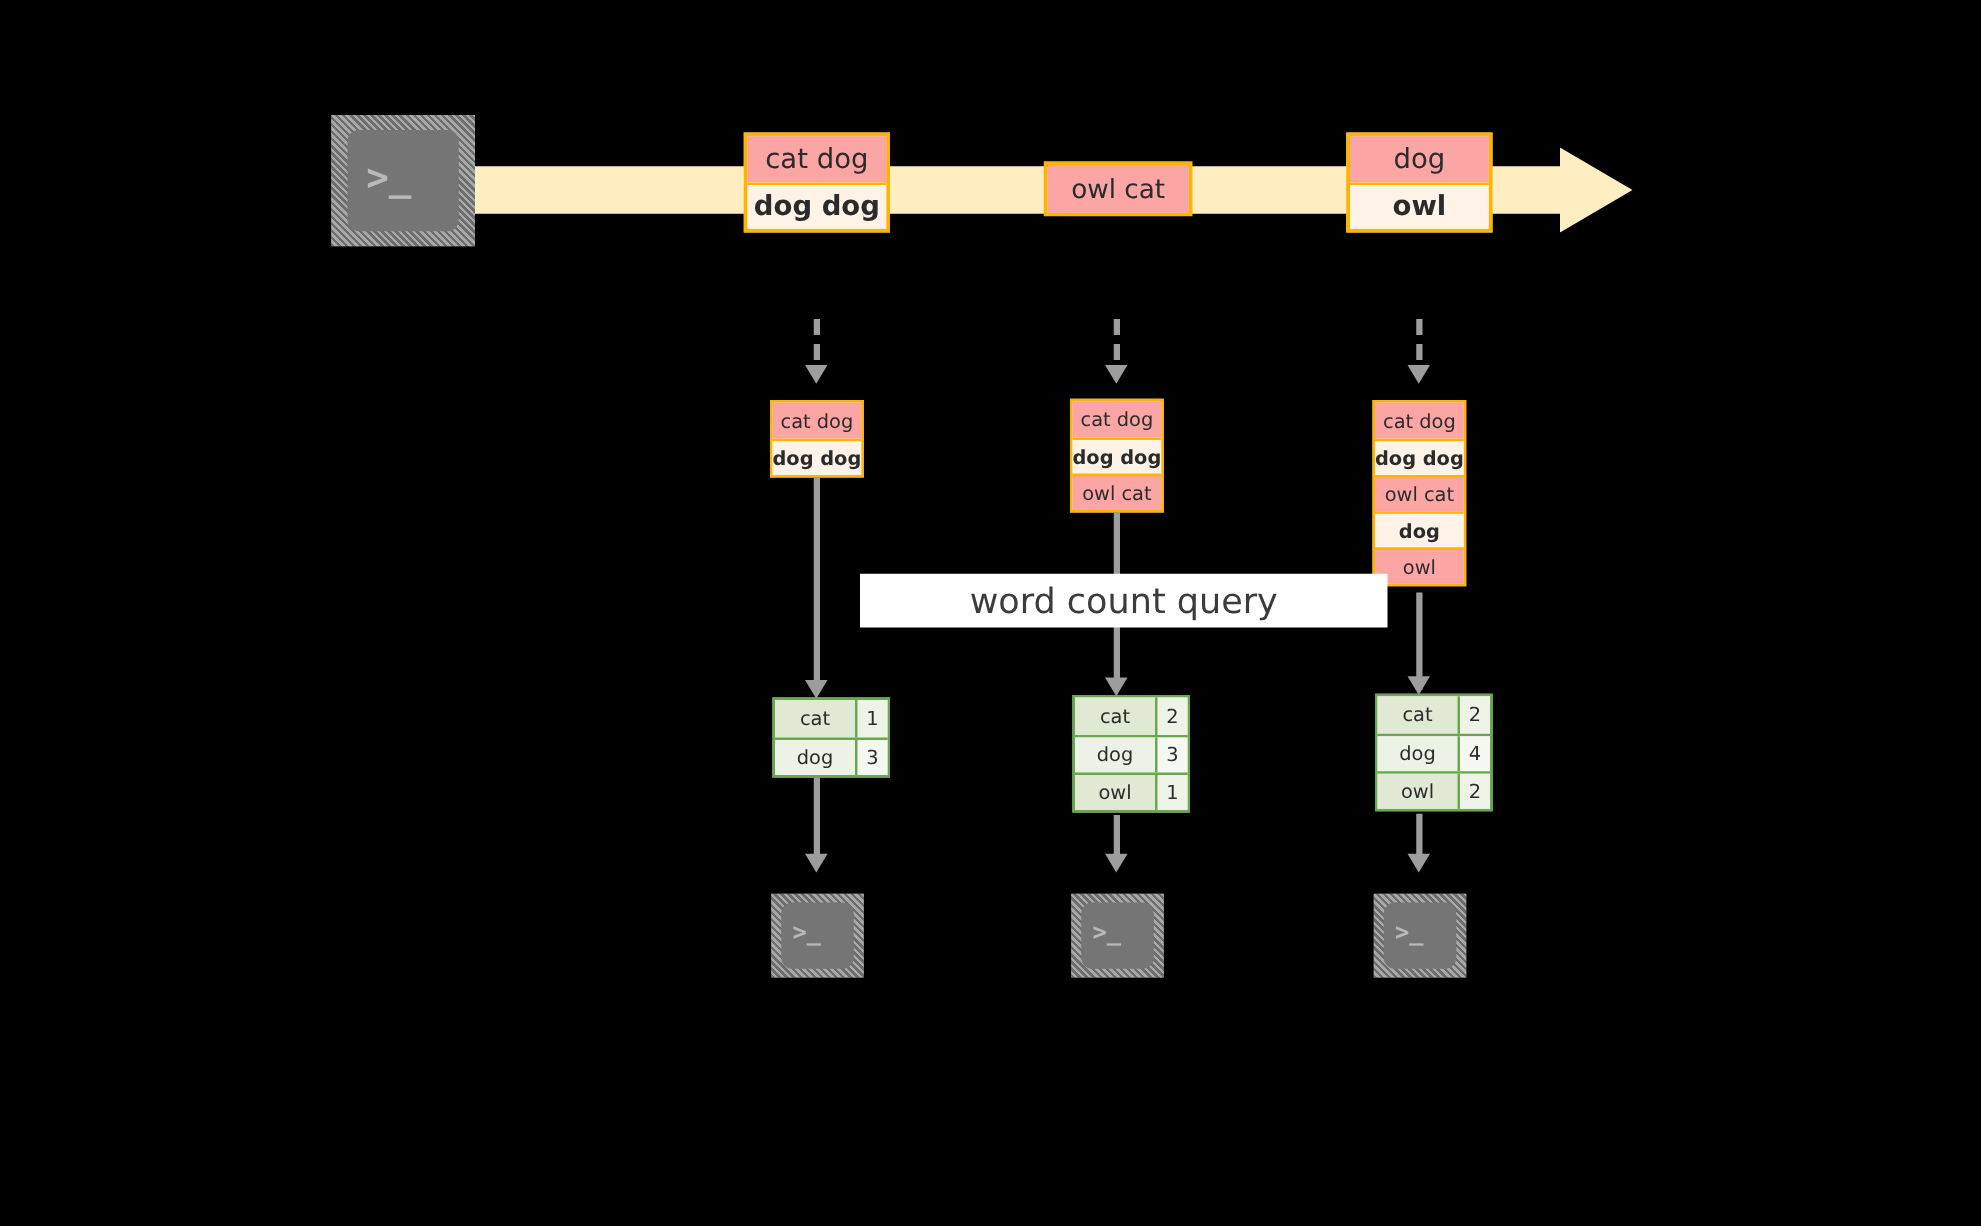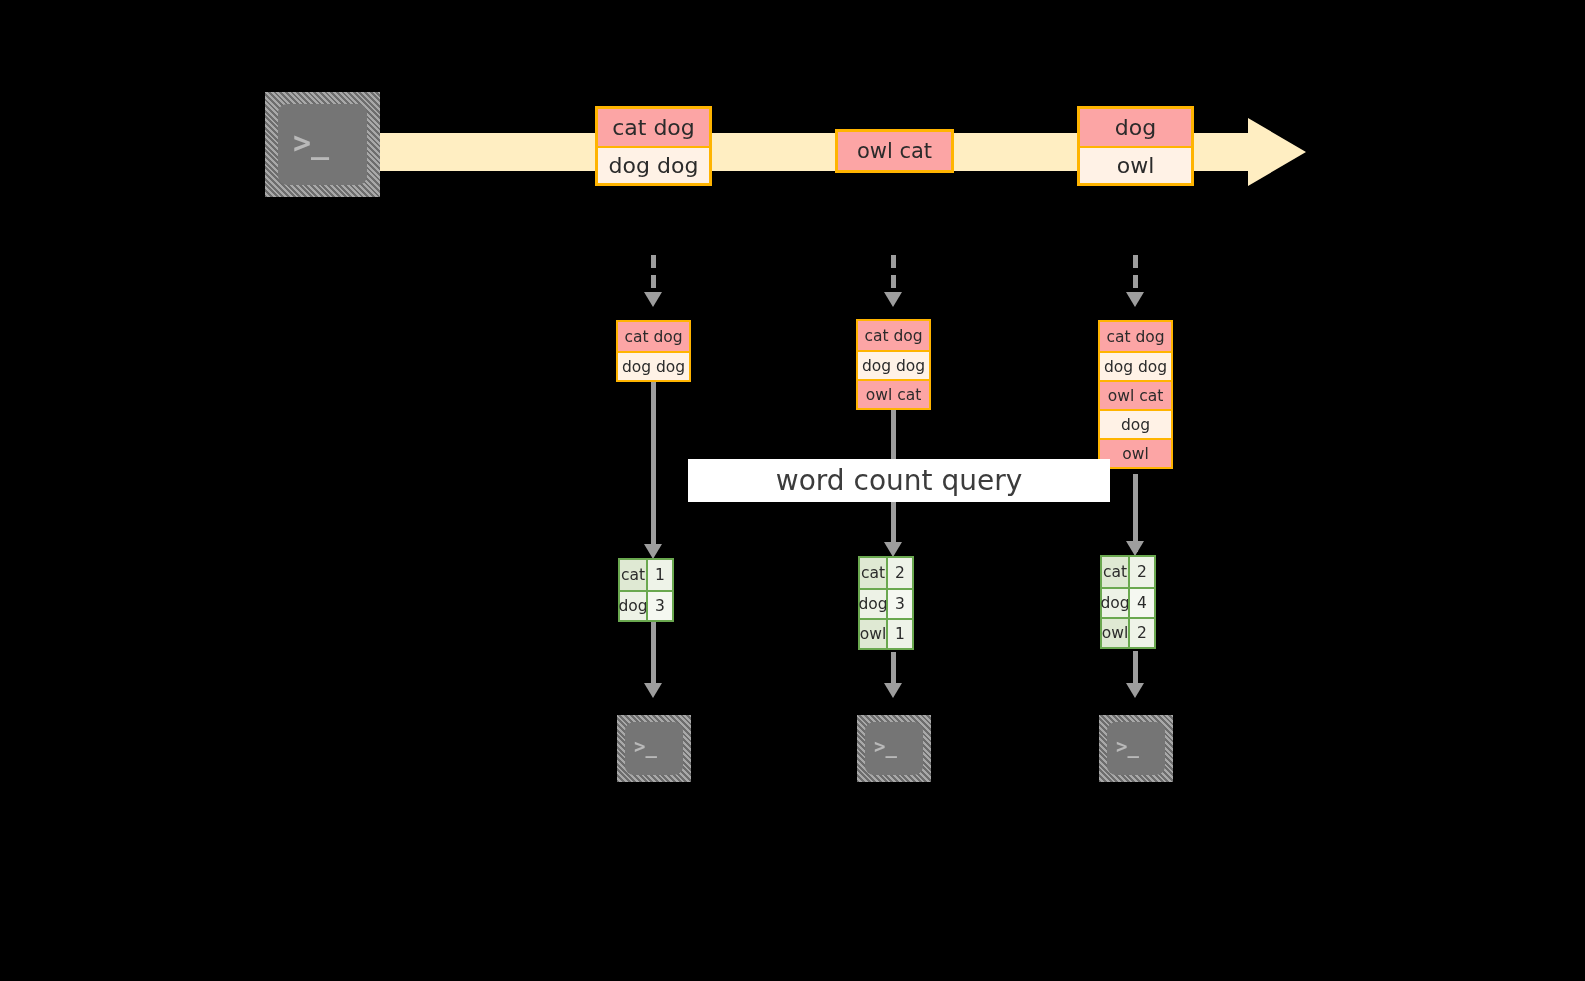--- a/index.html
+++ b/index.html
@@ -64,20 +64,21 @@
   .rec-row {
     box-sizing: border-box;
     display: flex;
     align-items: center;
     justify-content: center;
     color: #2b2b2b;
     white-space: nowrap;
   }
   .rec-row.alt {
     background: #fff2e6;
+    font-weight: bold;
   }
   .rec-row.base {
     background: #fca5a5;
   }
   .rec-row + .rec-row {
     border-top: 2px solid #ffb400;
   }
 
   
   .rec-group.big .rec-row { height: 37px; font-size: 22px; }
@@ -111,21 +112,21 @@
   }
   .res-row + .res-row { border-top: 2px solid #6aa84f; }
   .res-cell {
     box-sizing: border-box;
     display: flex;
     align-items: center;
     justify-content: center;
     font-size: 15.5px;
     color: #2b2b2b;
   }
-  .res-cell.word { width: 26px; background: #dfe9d3; }
+  .res-cell.word { width: 64px; background: #dfe9d3; }
   .res-cell.count { width: 26px; background: #eef3e8; border-left: 2px solid #6aa84f; }
   .res-row.alt .res-cell.word { background: #edf2e6; }
   .res-row.alt .res-cell.count { background: #f5f8f1; }
 
   
   .conn {
     position: absolute;
     width: 5px;
     background: #9d9d9d;
   }

